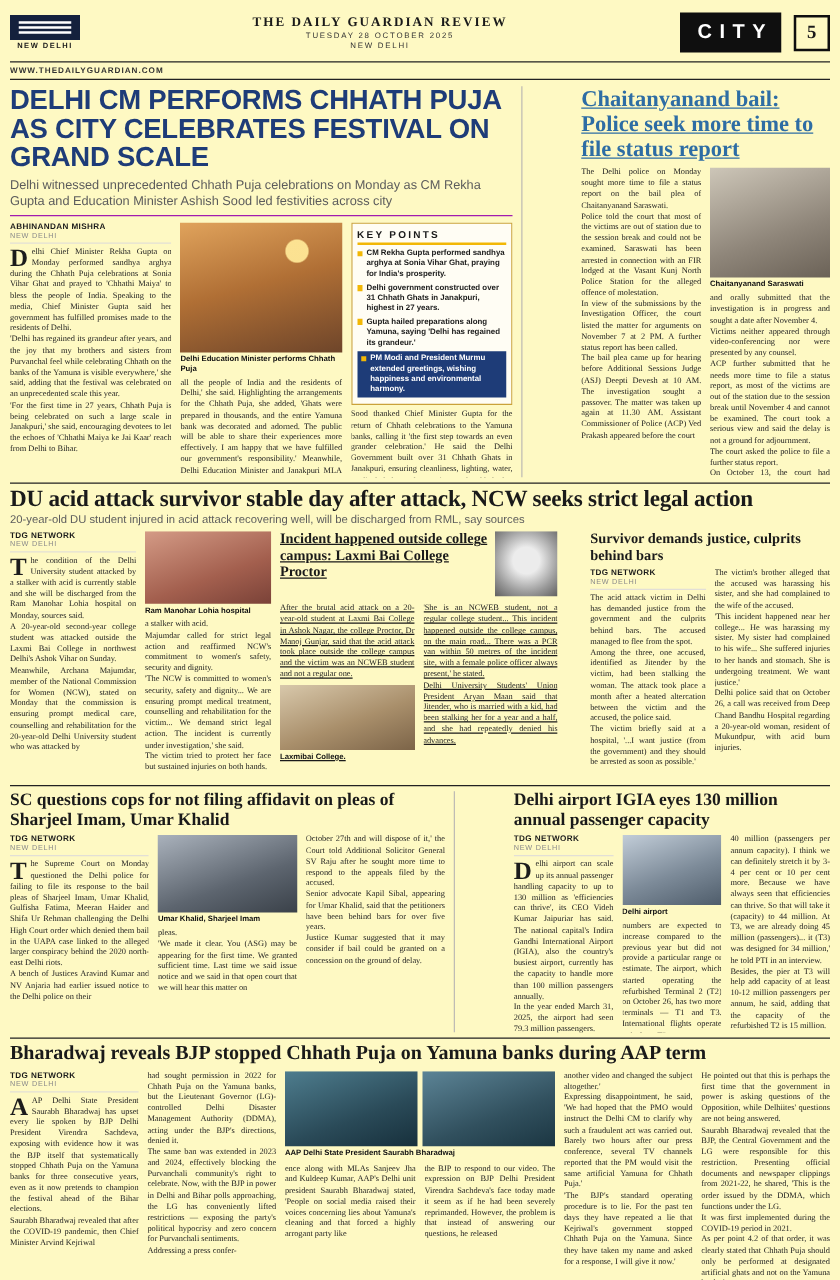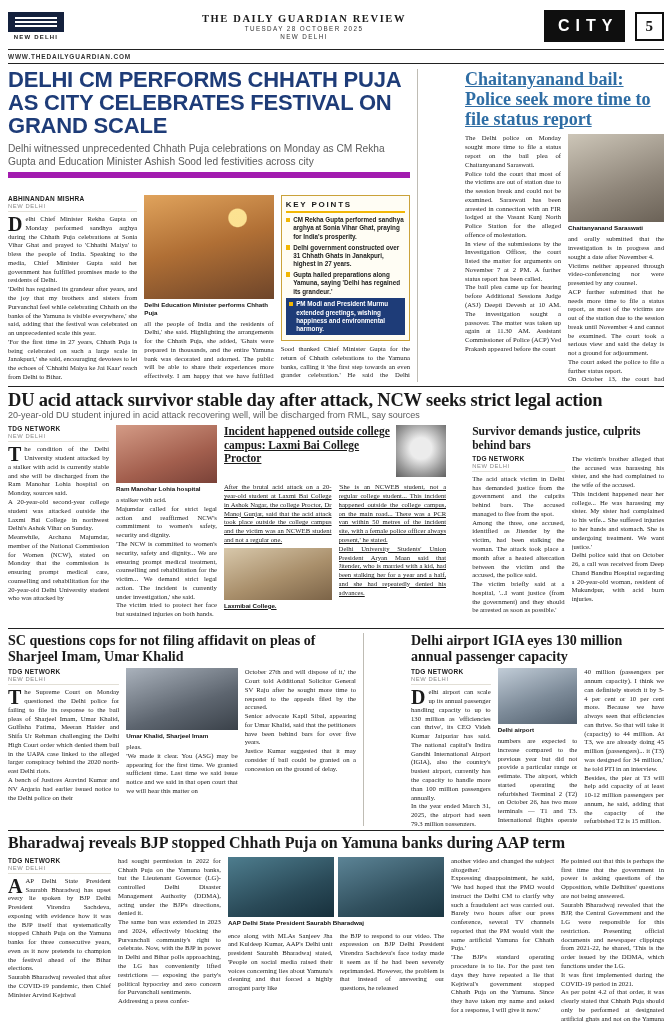--- a/index.html
+++ b/index.html
@@ -1,18 +1,18 @@
 <!DOCTYPE html>
 <html><head>
 <meta charset="utf-8">
 <style>
   * { margin:0; padding:0; box-sizing:border-box; }
   html,body { width:672px; height:1024px; }
   body { background:#d9d7d1; font-family:"Liberation Serif", serif; color:#1a1a1a; }
-  .page { width:672px; height:1024px; background:#ffffff; padding:5px 8px; overflow:hidden; position:relative; }
+  .page { width:672px; height:1024px; background:#fef9c3; padding:5px 8px; overflow:hidden; position:relative; }
 
   
   .masthead { height:44px; display:flex; align-items:center; gap:10px; padding:2px 0 4px; }
   .logo { width:56px; text-align:center; }
   .logo-bars { height:20px; background:#14213d; display:flex; flex-direction:column; justify-content:space-evenly; padding:3px 7px; }
   .logo-bars span { display:block; height:2px; background:#fff; }
   .logo-city { font-family:"Liberation Sans",sans-serif; font-weight:bold; font-size:6px; letter-spacing:1.2px; margin-top:2px; }
   .mast-center { flex:1; text-align:center; line-height:1.25; }
   .mast-title { font-family:"Liberation Serif",serif; font-weight:bold; font-size:10.5px; letter-spacing:1.6px; }
   .mast-date,.mast-city { font-family:"Liberation Sans",sans-serif; font-size:6.3px; letter-spacing:1.4px; color:#333; }
@@ -43,21 +43,21 @@
   .ph-khalid { background: linear-gradient(160deg,#aab2bc,#5d656f 60%,#3a4149); }
   .ph-airport { background: linear-gradient(160deg,#c2cdd8,#7d8b99 55%,#4f5d6b); }
   .ph-bw1 { background: linear-gradient(160deg,#4e7d8e,#2a4a58 60%,#17303c); }
   .ph-bw2 { background: linear-gradient(160deg,#5c8496,#31505e 60%,#1b3642); }
 
   
   .top-band { display:flex; height:318px; padding-top:5px; }
   .lead { width:410px; padding-right:7px; border-right:1px solid #bfbcb4; }
   .chai { flex:1; padding-left:7px; }
   .lead-hl { font-family:"Liberation Sans",sans-serif; font-weight:bold; font-size:22px; line-height:1.04; color:#1e3c78; letter-spacing:-0.2px; }
-  .lead-sub { font-family:"Liberation Sans",sans-serif; font-size:10.2px; line-height:1.3; color:#5c5c5c; margin:4px 0 17px; padding-bottom:4px; border-bottom:6px solid #a21caf; }
+  .lead-sub { font-family:"Liberation Sans",sans-serif; font-size:10.2px; line-height:1.3; color:#5c5c5c; margin:4px 0 5px; padding-bottom:4px; border-bottom:1px solid #a21caf; }
   .keybox { border:1px solid #caa23a; background:#fffdf4; padding:4px 4px 2px; margin-bottom:4px; }
   .kb-title { text-align:left; font-family:"Liberation Sans",sans-serif; font-weight:bold; font-size:8px; letter-spacing:1.8px; padding-bottom:2px; margin-bottom:3px; border-bottom:2px solid #f2b705; }
   .kb-item { display:flex; gap:3px; font-family:"Liberation Sans",sans-serif; font-weight:bold; font-size:6.3px; line-height:1.32; margin-bottom:2.5px; text-align:left; }
   .kb-bullet { flex:0 0 4.5px; height:4.5px; background:#f2b705; margin-top:1.5px; }
   .kb-dark { background:#1e3c78; color:#fff; padding:2px 3px; }
   .chai-hl { font-weight:bold; font-size:18px; line-height:1.12; color:#2e6da4; margin-bottom:5px; font-family:"Liberation Serif",serif;text-decoration:underline; }
 
   
   .du-band { height:238px; border-top:1px solid #222; margin-top:4px; padding-top:4px; }
   .du-hl { font-family:"Liberation Serif",serif; font-weight:bold; font-size:18.5px; line-height:1.05; letter-spacing:-0.2px; }

